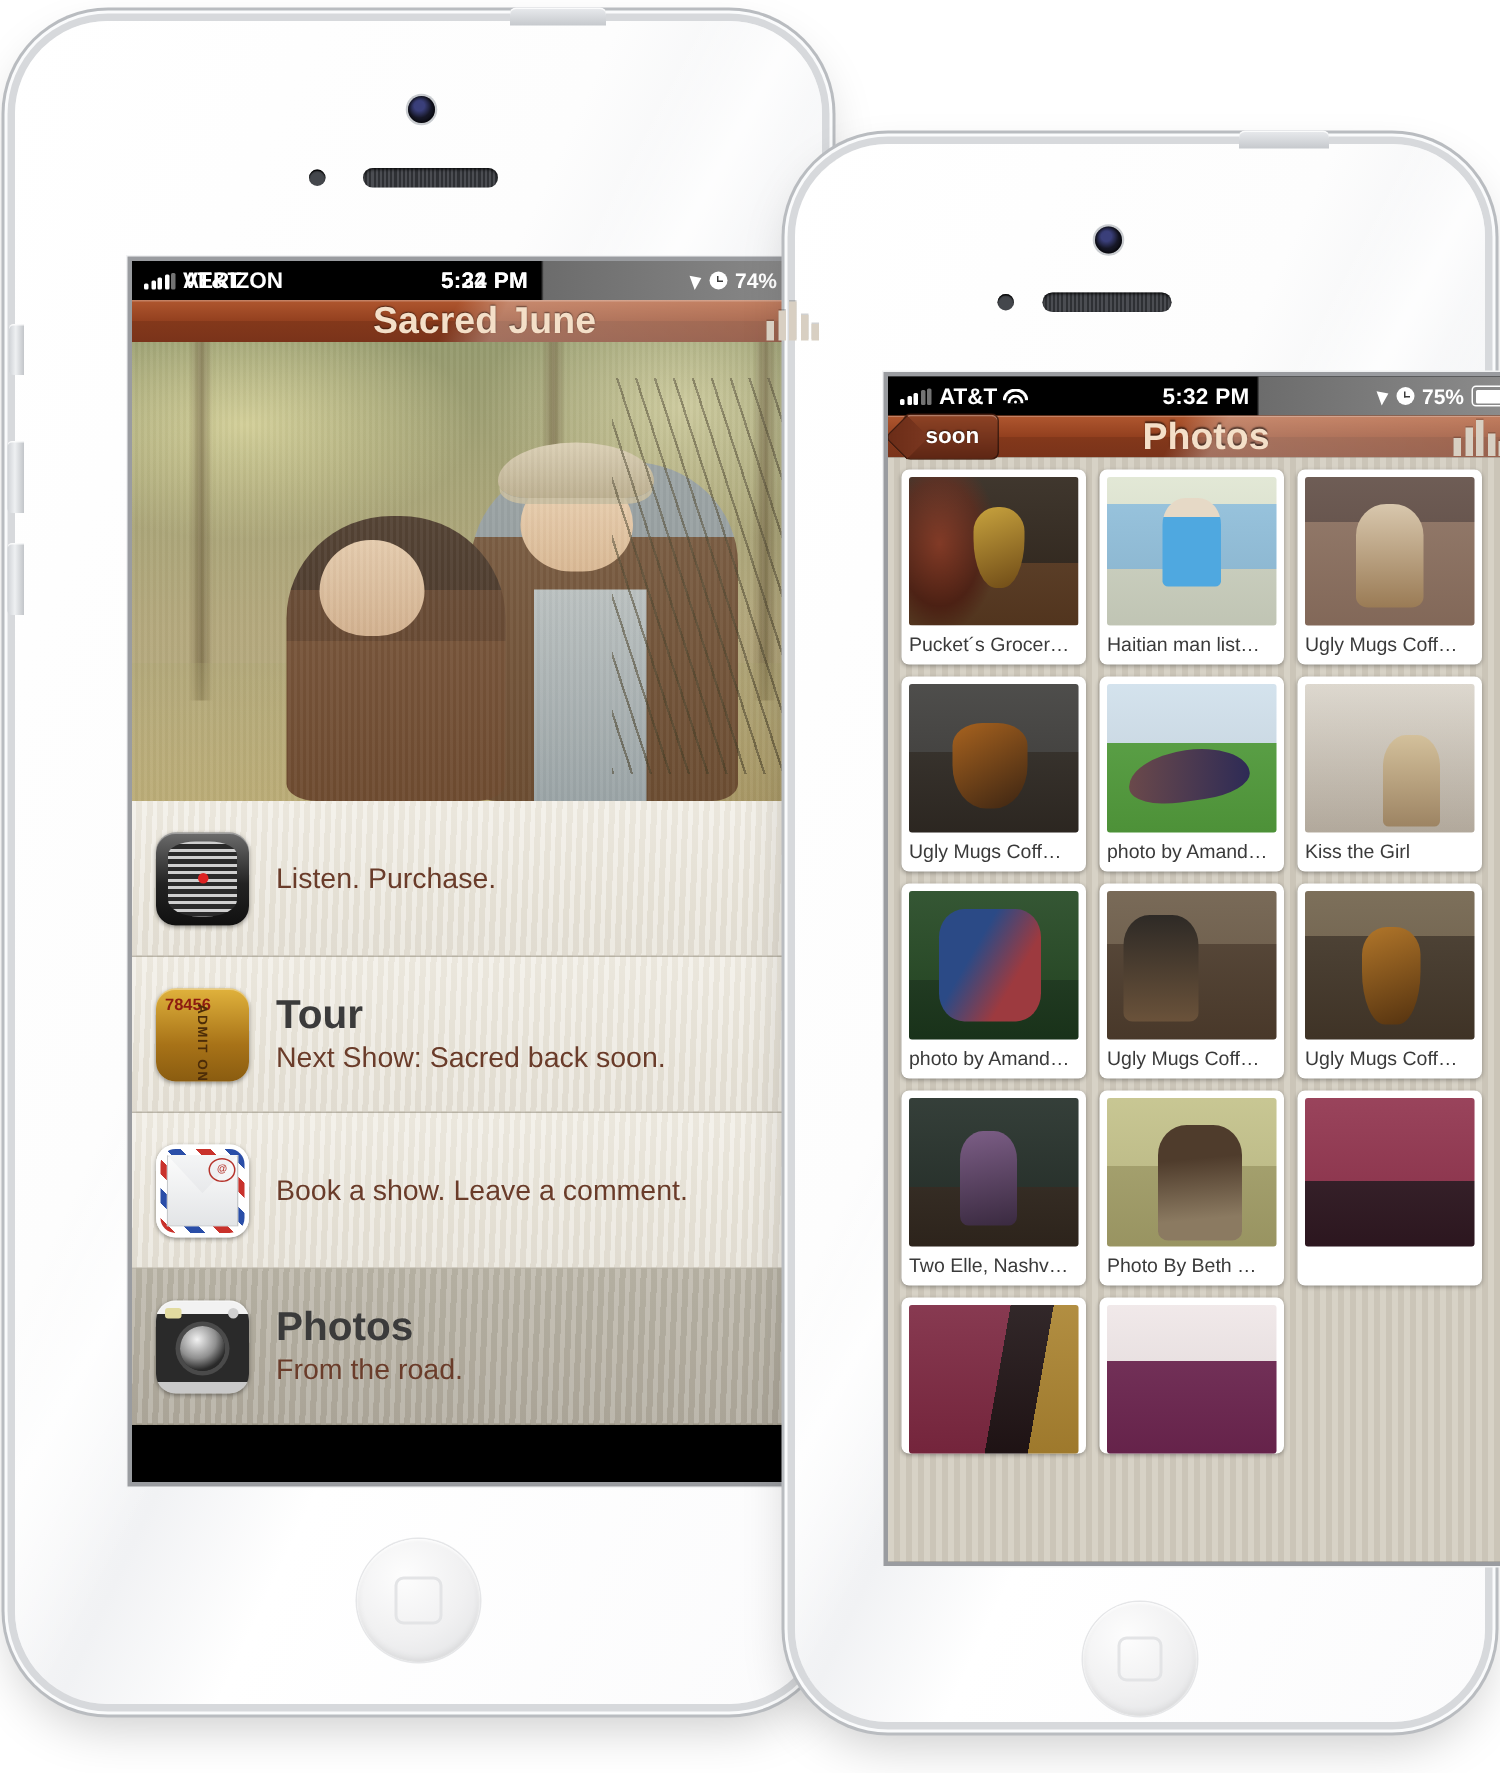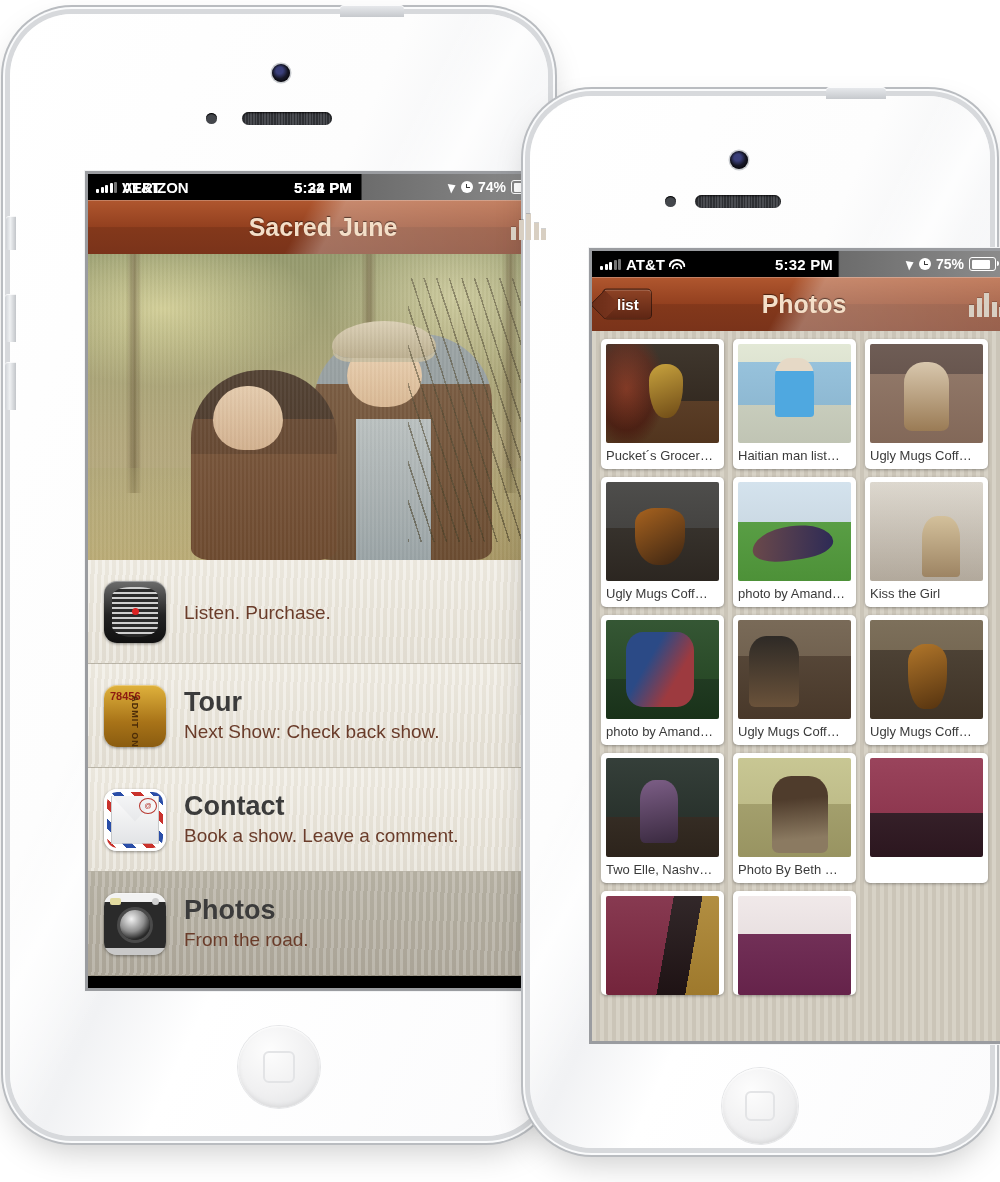--- a/index.html
+++ b/index.html
@@ -46,41 +46,41 @@
 
   .screen{position:absolute;overflow:hidden;background:#000;
     box-shadow:0 0 0 3px #9a9ca0, 0 0 0 4px #f2f3f4;margin-left:44px;}
 
   
   .statusbar{position:relative;height:26px;color:#fff;
     background:linear-gradient(90deg,#000 0%,#000 58%,#6c6c6c 58.4%,#8e8e8e 100%);
     display:flex;align-items:center;font-size:15px;font-weight:bold;}
   .sb-left{position:absolute;left:8px;display:flex;align-items:center;gap:5px;}
   .sb-center{position:absolute;left:0;right:0;text-align:center;letter-spacing:.2px;}
-  .sb-right{position:absolute;right:20px;display:flex;align-items:center;gap:5px;font-size:14px;}
+  .sb-right{position:absolute;right:8px;display:flex;align-items:center;gap:5px;font-size:14px;}
   .bars{display:flex;align-items:flex-end;gap:1.5px;height:11px;}
   .bars s{display:block;width:3px;background:#fff;border-radius:1px;text-decoration:none;}
   .bars s.d{background:#fff;opacity:.45;}
   .batt{width:25px;height:12px;border:1.5px solid #fff;border-radius:3px;position:relative;}
   .batt:after{content:"";position:absolute;right:-4px;top:3px;width:2px;height:5px;background:#fff;border-radius:0 2px 2px 0;}
   .batt i{position:absolute;left:1.5px;top:1.5px;bottom:1.5px;background:#fff;border-radius:1px;display:block;}
   .loc{display:inline-block;width:0;height:0;border-left:7px solid #fff;border-top:5px solid transparent;border-bottom:5px solid transparent;transform:rotate(-28deg) skewX(-8deg);}
   .clockico{width:12px;height:12px;border-radius:50%;background:#fff;position:relative;}
   .clockico:after{content:"";position:absolute;left:5px;top:2.5px;width:1.5px;height:4px;background:#3a3a3a;}
   .clockico:before{content:"";position:absolute;left:5px;top:5.5px;width:4px;height:1.5px;background:#3a3a3a;}
   .wifi{width:15px;height:11px;position:relative;}
   .wifi span{position:absolute;left:50%;transform:translateX(-50%);border:2px solid #fff;border-bottom:none;border-radius:50% 50% 0 0 / 100% 100% 0 0;}
   .wifi span:nth-child(1){width:13px;height:6px;top:0;}
   .wifi span:nth-child(2){width:7px;height:4px;top:4px;}
   .wifi span:nth-child(3){width:2px;height:2px;top:8px;border-radius:50%;background:#fff;border:none;}
   .ghost{position:relative;display:inline-block;}
   .ghost .g2{position:absolute;left:0;top:0;white-space:nowrap;}
 
   
-  .navbar{position:relative;height:54px;
+  .navbar{position:relative;height:28px;
     background:linear-gradient(180deg,#a7512c 0%,#8d3d1f 48%,#7d3venue 48%,#78341b 100%);
     background:linear-gradient(180deg,#b0572f 0%,#93401f 50%,#83381b 51%,#7a331a 100%);
     display:flex;align-items:center;justify-content:center;
     box-shadow:inset 0 1px 0 rgba(255,255,255,.25);}
   .navbar:after{content:"";position:absolute;inset:0;
     background:linear-gradient(118deg,rgba(255,255,255,0) 45%,rgba(255,255,255,.30) 52%,rgba(255,255,255,.22) 100%);
     pointer-events:none;}
   .nav-title{color:#f4dfc8;font-size:25px;font-weight:bold;text-shadow:0 -1px 1px rgba(0,0,0,.55);position:relative;z-index:2;}
   .eq-icon{position:absolute;right:12px;top:50%;transform:translateY(-50%);display:flex;align-items:flex-end;gap:2.5px;height:26px;z-index:2;}
   .eq-icon s{display:block;width:5px;background:#d8cfc2;text-decoration:none;box-shadow:0 -1px 0 rgba(0,0,0,.18);}
@@ -311,32 +311,31 @@
         <div class="menu-txt">
           <div class="menu-sub">Listen. Purchase.</div>
         </div>
         <div class="chev"></div>
       </div>
 
       <div class="menu-row">
         <div class="menu-ico ico-ticket"></div>
         <div class="menu-txt">
           <div class="menu-title">Tour</div>
-          <div class="menu-sub">Next Show: Check back show.</div>
+          <div class="menu-sub">Next Show: Sacred back soon.</div>
         </div>
         <div class="chev"></div>
       </div>
 
       <div class="menu-row">
         <div class="menu-ico ico-mail">
           <span class="flap"></span>
           <span class="stamp">@</span>
         </div>
         <div class="menu-txt">
-          <div class="menu-title">Contact</div>
           <div class="menu-sub">Book a show. Leave a comment.</div>
         </div>
         <div class="chev"></div>
       </div>
 
       <div class="menu-row selected">
         <div class="menu-ico ico-cam">
           <span class="fl"></span>
           <span class="dot"></span>
         </div>
@@ -388,21 +387,21 @@
         <span class="clockico"></span>
         <span>75%</span>
         <span class="batt">
             <i style="width:72%"></i>
           </span>
       </div>
     </div>
 
     <div class="navbar">
       <div class="back-btn">
-        <span class="back-label">list</span>
+        <span class="back-label">soon</span>
       </div>
       <div class="nav-title">Photos</div>
       <div class="eq-icon">
         <s style="height:12px"></s>
           <s style="height:19px"></s>
           <s style="height:24px"></s>
           <s style="height:15px"></s>
           <s style="height:10px"></s>
       </div>
     </div>

